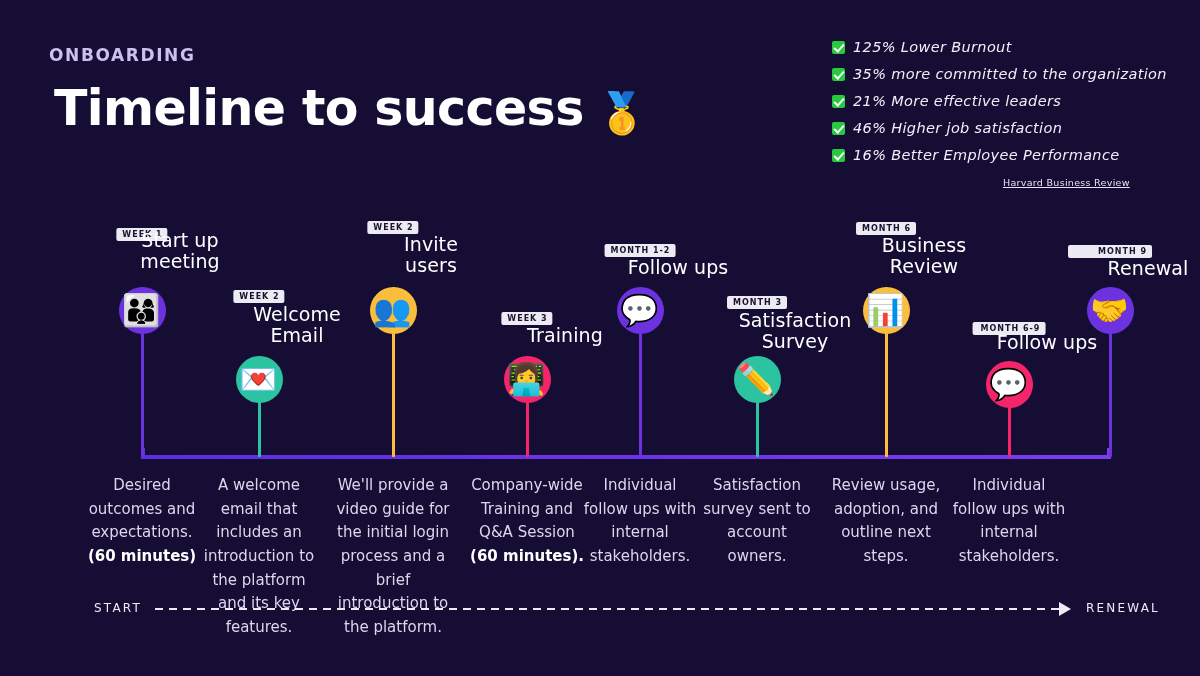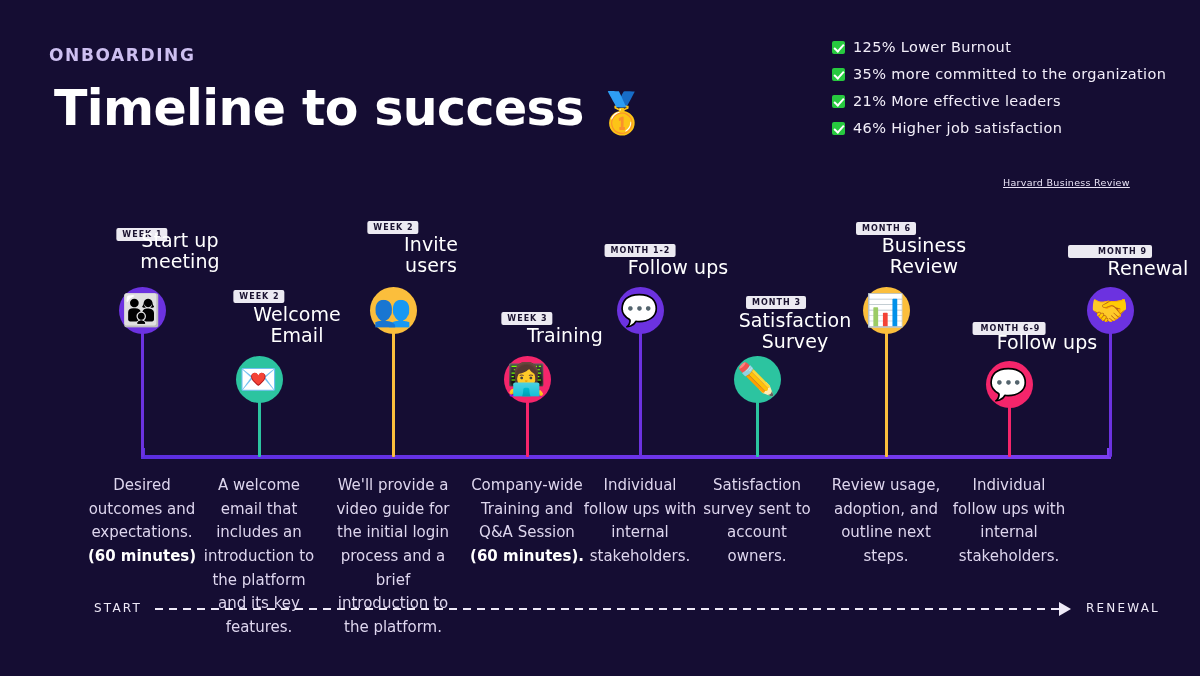--- a/index.html
+++ b/index.html
@@ -34,20 +34,21 @@
   #title-medal {
     font-size: 40px;
     vertical-align: -2px;
     margin-left: 14px;
   }
 
   
   #stats {
     position: absolute; left: 832px; top: 38px;
     width: 345px;
+    font-style: italic;
   }
   .stat-row {
     display: flex; align-items: center;
     margin-bottom: 9px;
     height: 18px;
   }
   .check-icon {
     width: 13px; height: 13px;
     background: #27c93f;
     border-radius: 2px;
@@ -200,20 +201,24 @@
         <span class="stat-text">35% more committed to the organization</span>
       </div>
       <div class="stat-row">
         <span class="check-icon"></span>
         <span class="stat-text">21% More effective leaders</span>
       </div>
       <div class="stat-row">
         <span class="check-icon"></span>
         <span class="stat-text">46% Higher job satisfaction</span>
       </div>
+      <div class="stat-row">
+        <span class="check-icon"></span>
+        <span class="stat-text">16% Better Employee Performance</span>
+      </div>
     </div>
 
   <a id="source" href="#">Harvard Business Review</a>
 
   <div id="baseline"></div>
   <div id="baseline-cap-left"></div>
   <div id="baseline-cap-right"></div>
 
   <div id="nodes">
       <div class="stem" style="left: 140.5px; top: 328px; height: 129px; background: rgb(108, 50, 224);"></div>
@@ -261,21 +266,21 @@
       </div>
       <div class="badge" style="left: 640px; top: 244px;">MONTH 1-2</div>
       <div class="node-title" style="left: 640px; top: 257px;">
         <div>Follow ups</div>
       </div>
       <div class="caption" style="left: 640px;">Individual follow ups with internal stakeholders.</div>
       <div class="stem" style="left: 755.5px; top: 397px; height: 60px; background: rgb(44, 196, 160);"></div>
       <div class="bubble" style="left: 733.5px; top: 356px; width: 47px; height: 47px; background: rgb(44, 196, 160);">
         <span>✏️</span>
       </div>
-      <div class="badge" style="left: 776px; top: 296px;">MONTH 3</div>
+      <div class="badge" style="left: 757px; top: 296px;">MONTH 3</div>
       <div class="node-title" style="left: 757px; top: 310px;">
         <div>Satisfaction</div>
         <div>Survey</div>
       </div>
       <div class="caption" style="left: 757px;">Satisfaction survey sent to account owners.</div>
       <div class="stem" style="left: 884.5px; top: 328px; height: 129px; background: rgb(251, 190, 60);"></div>
       <div class="bubble" style="left: 862.5px; top: 287px; width: 47px; height: 47px; background: rgb(251, 190, 60);">
         <span>📊</span>
       </div>
       <div class="badge" style="left: 886px; top: 222px;">MONTH 6</div>

